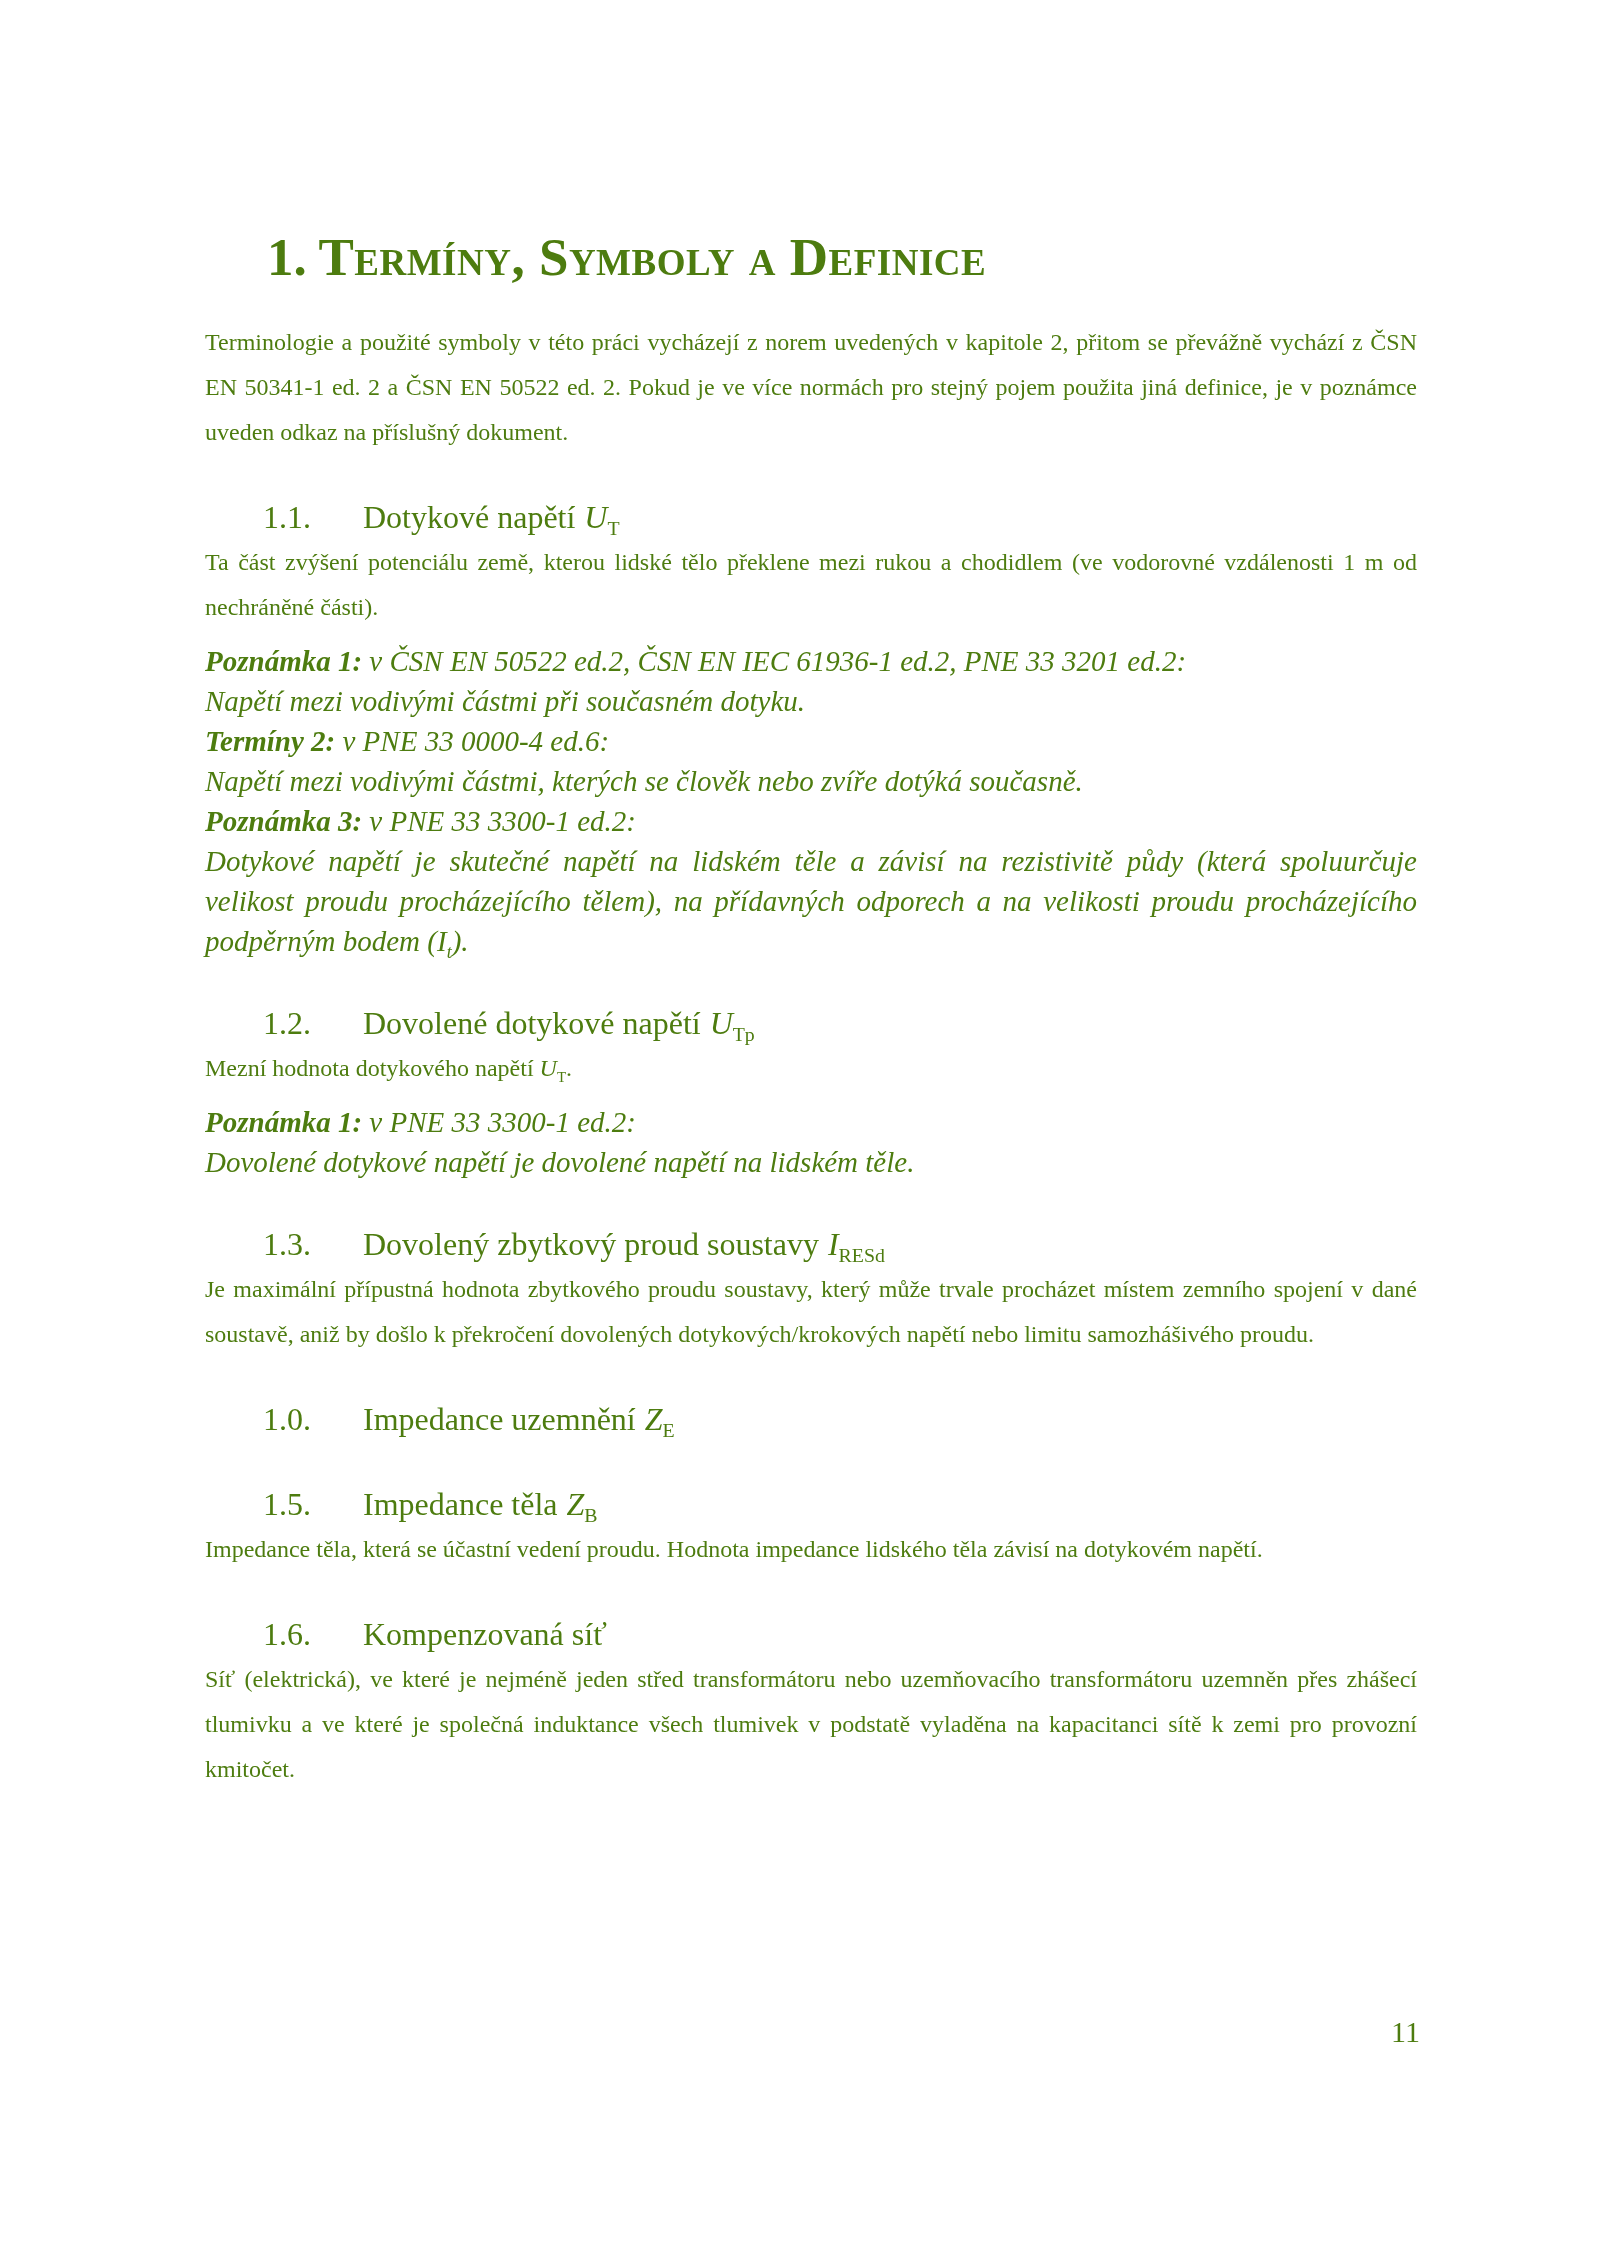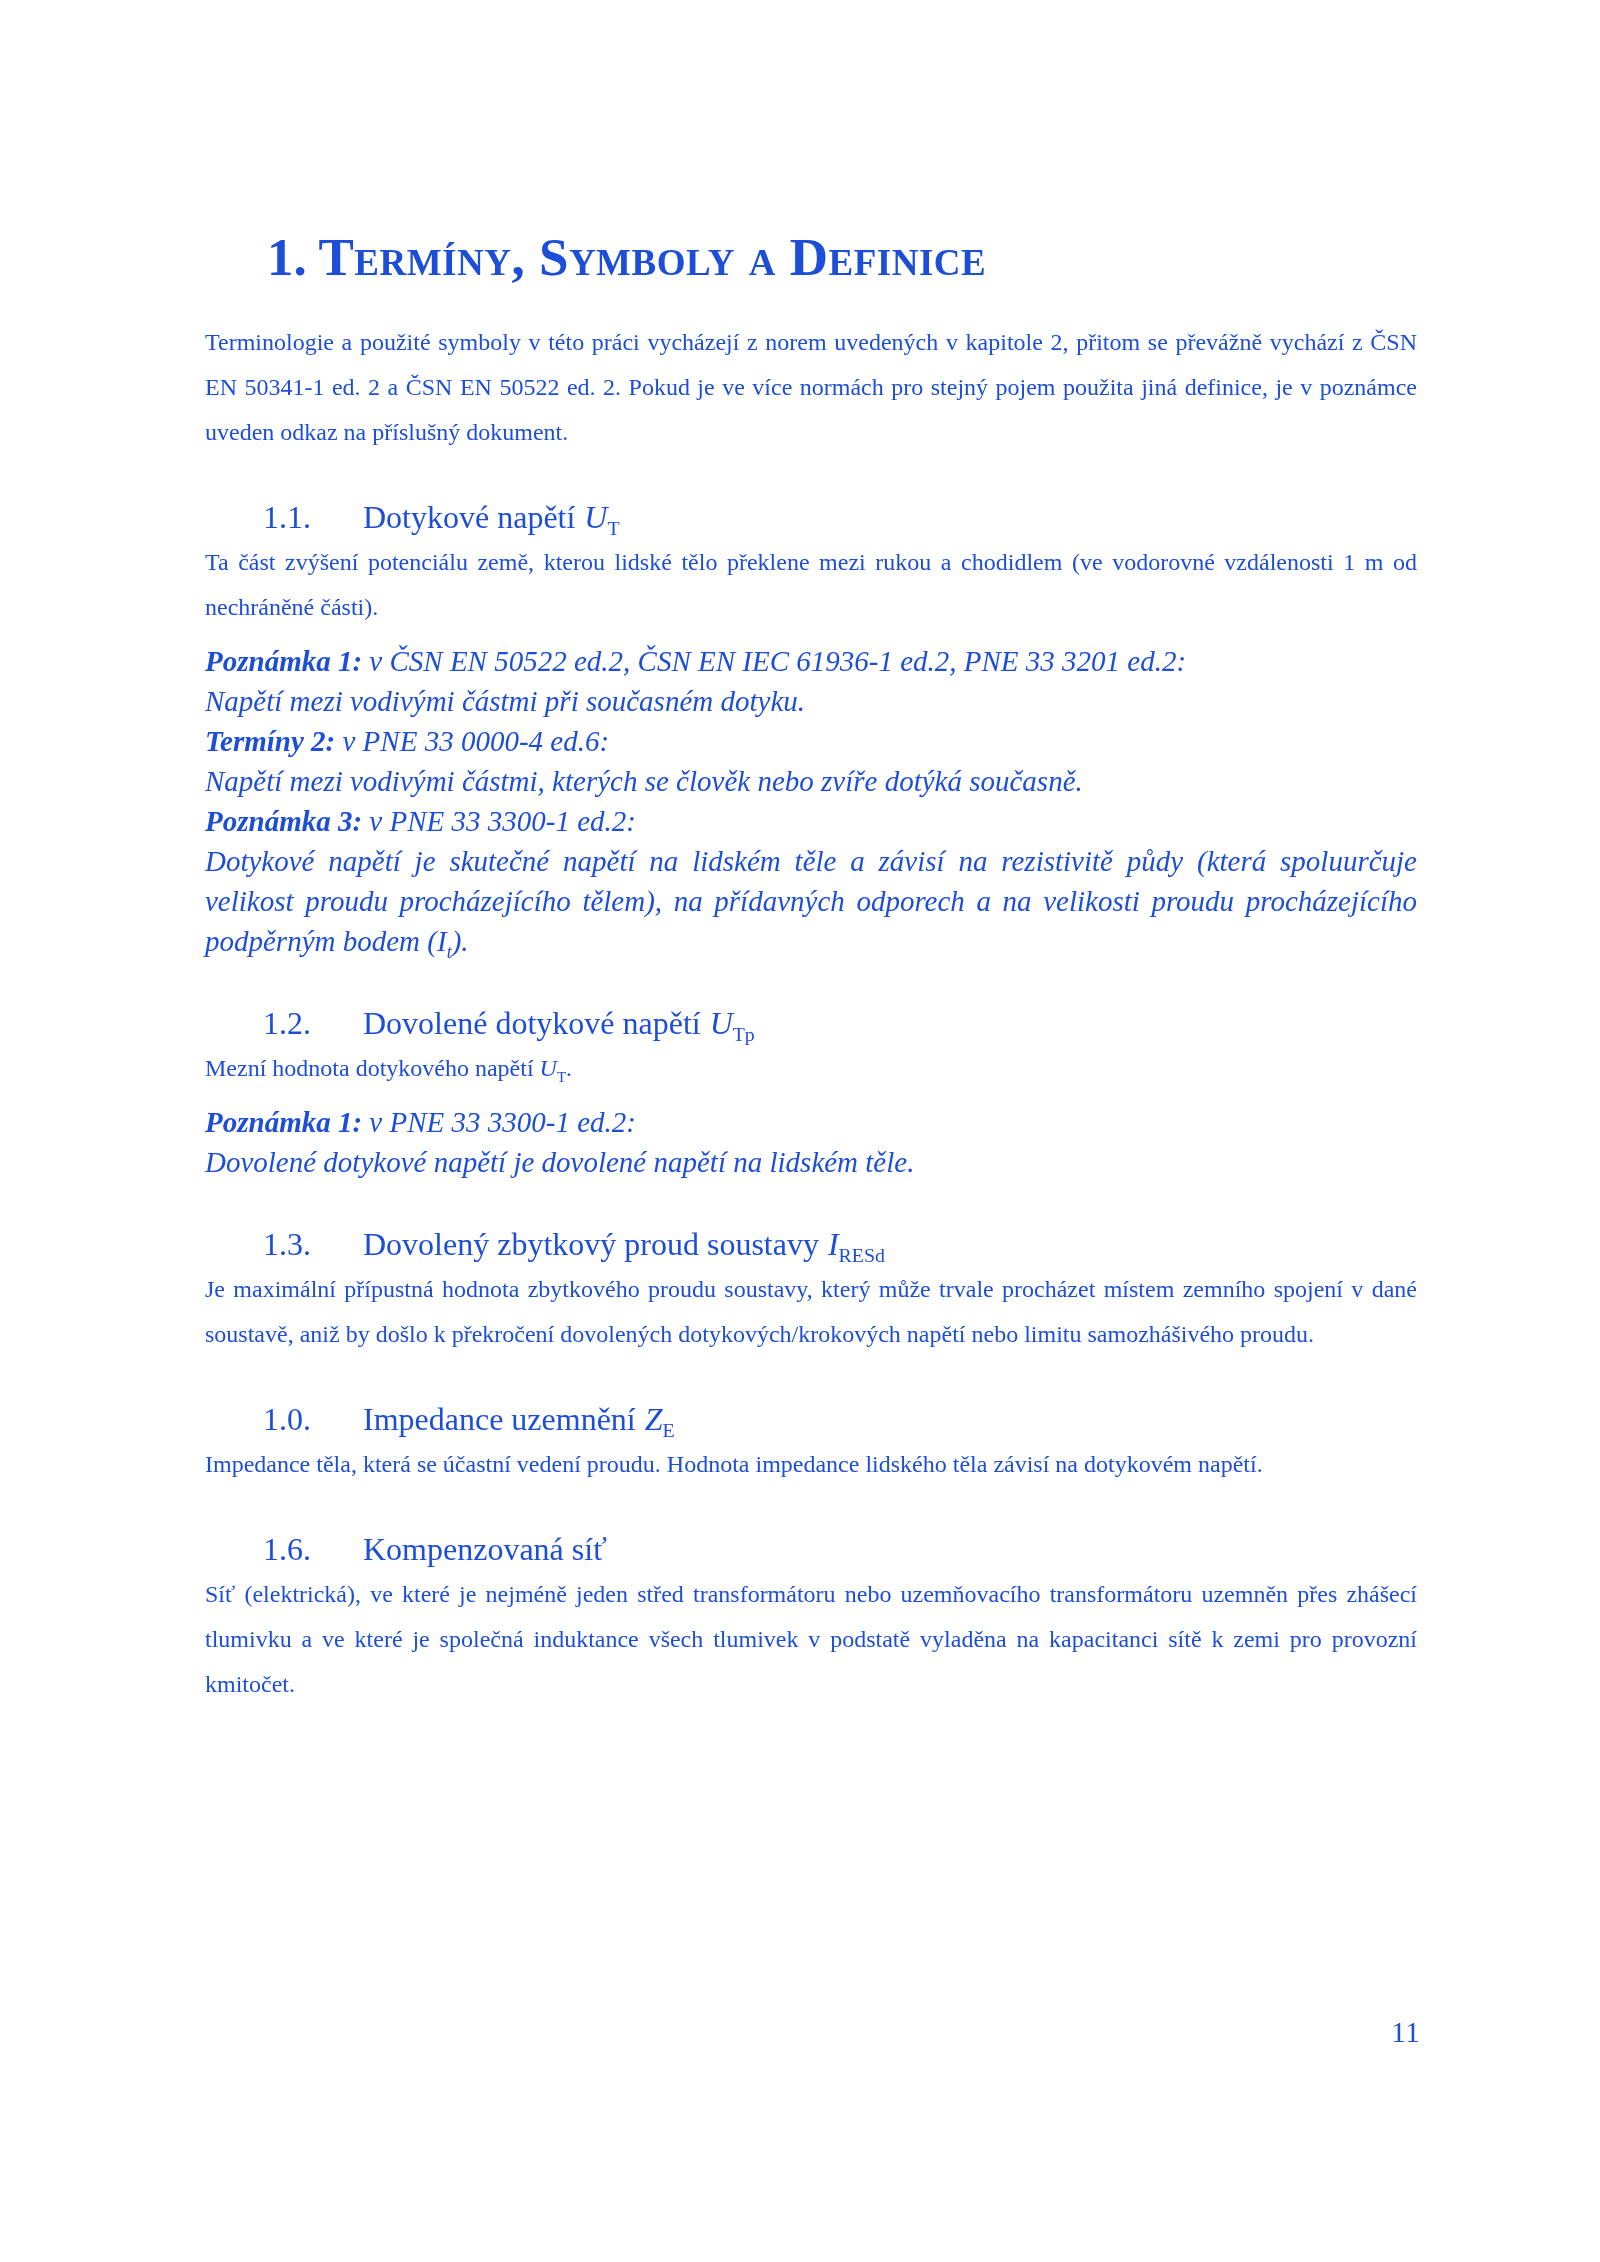--- a/index.html
+++ b/index.html
@@ -6,21 +6,21 @@
     margin: 0;
     padding: 0;
     background: #ffffff;
   }
   .page {
     position: relative;
     width: 1600px;
     height: 2262px;
     background: #ffffff;
     font-family: "Liberation Serif", serif;
-    color: #1d4ed8;
+    color: #4d7c0f;
     overflow: hidden;
   }
   .content {
     position: absolute;
     left: 205px;
     top: 222px;
     width: 1212px;
   }
   h1.doc-title {
     margin: 0 0 28px 0;
@@ -129,20 +129,21 @@
     <section>
       <h2 class="sec-head"><span class="h-num">1.3.</span><span class="h-title">Dovolený zbytkový proud soustavy</span><span class="sym">I</span><sub class="script">RESd</sub></h2>
       <p class="body">Je maximální přípustná hodnota zbytkového proudu soustavy, který může trvale procházet místem zemního spojení v dané soustavě, aniž by došlo k překročení dovolených dotykových/krokových napětí nebo limitu samozhášivého proudu.</p>
     </section>
 
     <section>
       <h2 class="sec-head"><span class="h-num">1.0.</span><span class="h-title">Impedance uzemnění</span><span class="sym">Z</span><sub class="script">E</sub></h2>
     </section>
 
     <section>
+      <h2 class="sec-head"><span class="h-num">1.5.</span><span class="h-title">Impedance těla</span><span class="sym">Z</span><sub class="script">B</sub></h2>
       <p class="body">Impedance těla, která se účastní vedení proudu. Hodnota impedance lidského těla závisí na dotykovém napětí.</p>
     </section>
 
     <section>
       <h2 class="sec-head"><span class="h-num">1.6.</span><span class="h-title">Kompenzovaná síť</span></h2>
       <p class="body">Síť (elektrická), ve které je nejméně jeden střed transformátoru nebo uzemňovacího transformátoru uzemněn přes zhášecí tlumivku a ve které je společná induktance všech tlumivek v podstatě vyladěna na kapacitanci sítě k zemi pro provozní kmitočet.</p>
     </section>
 
   </div>
 

